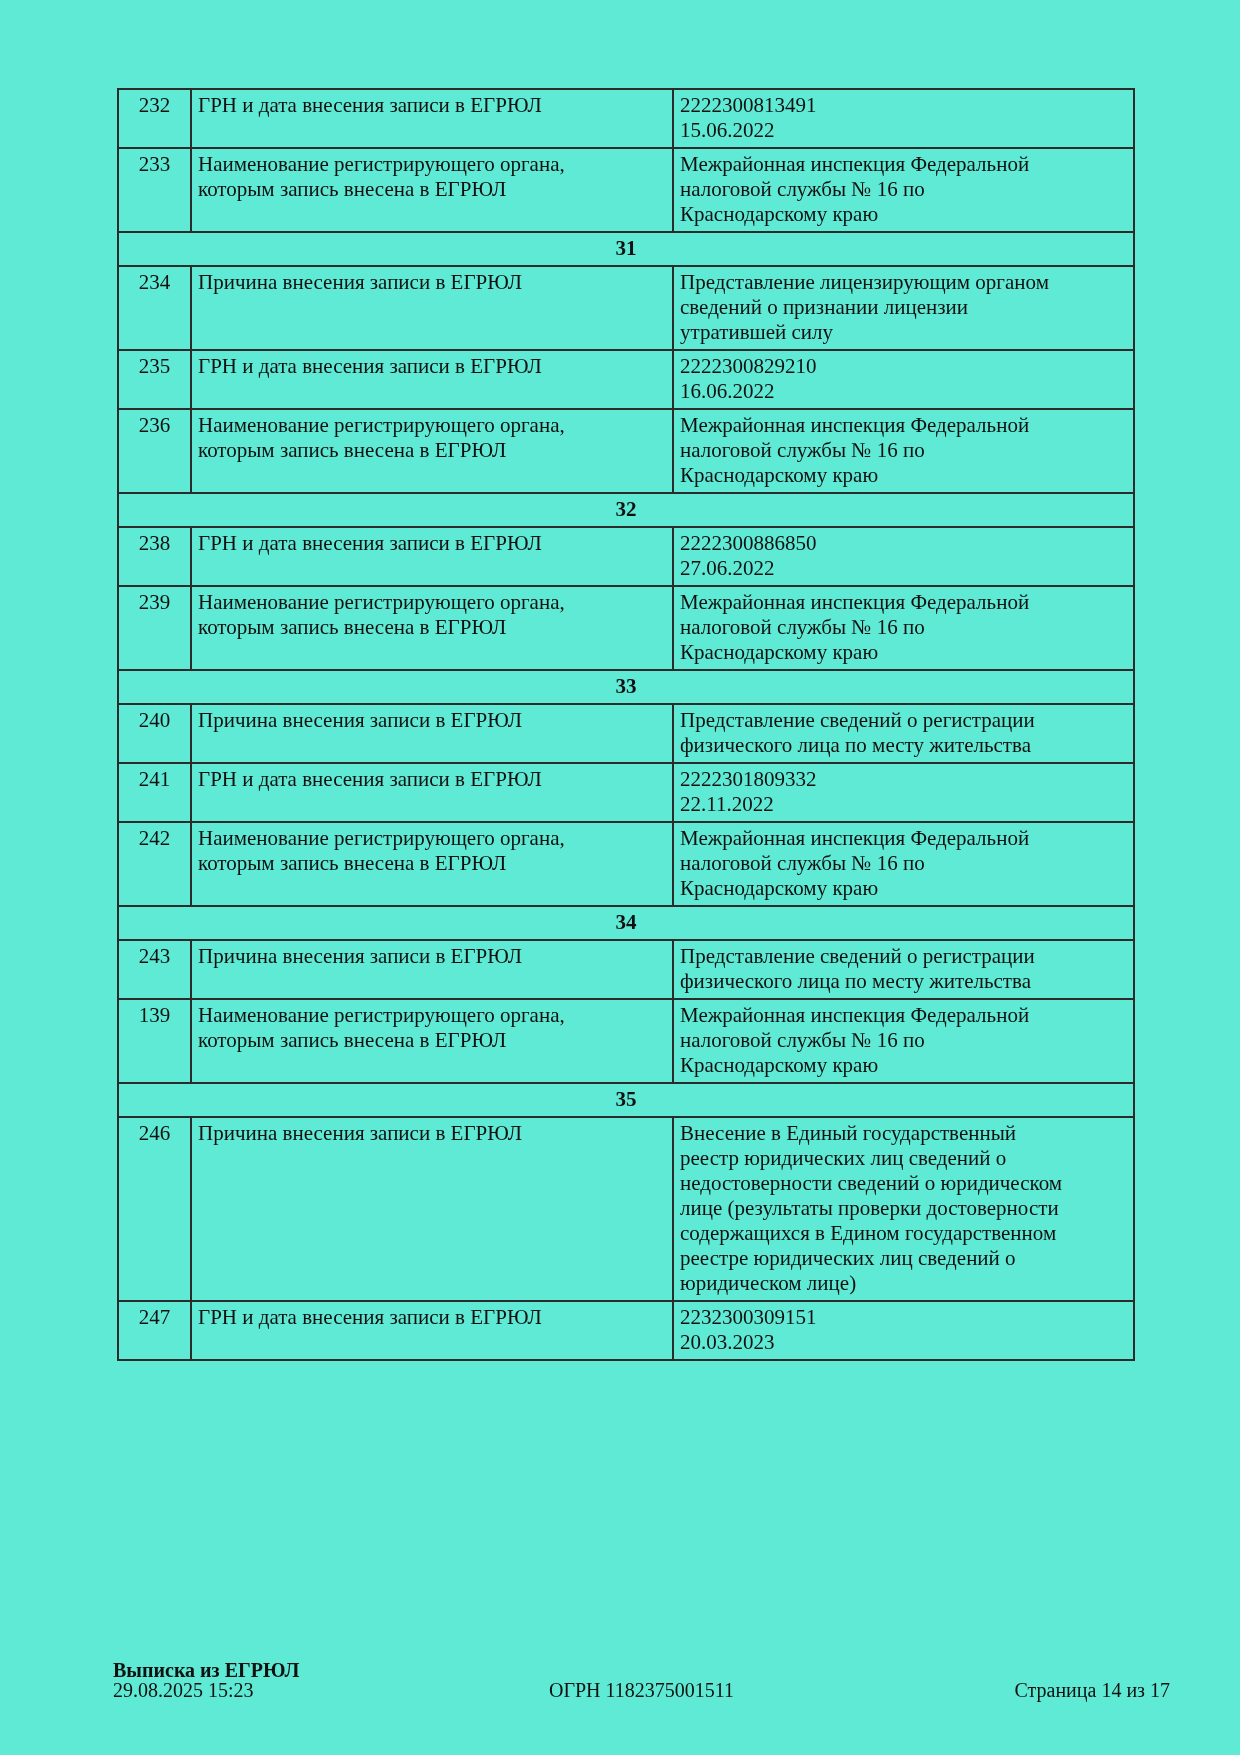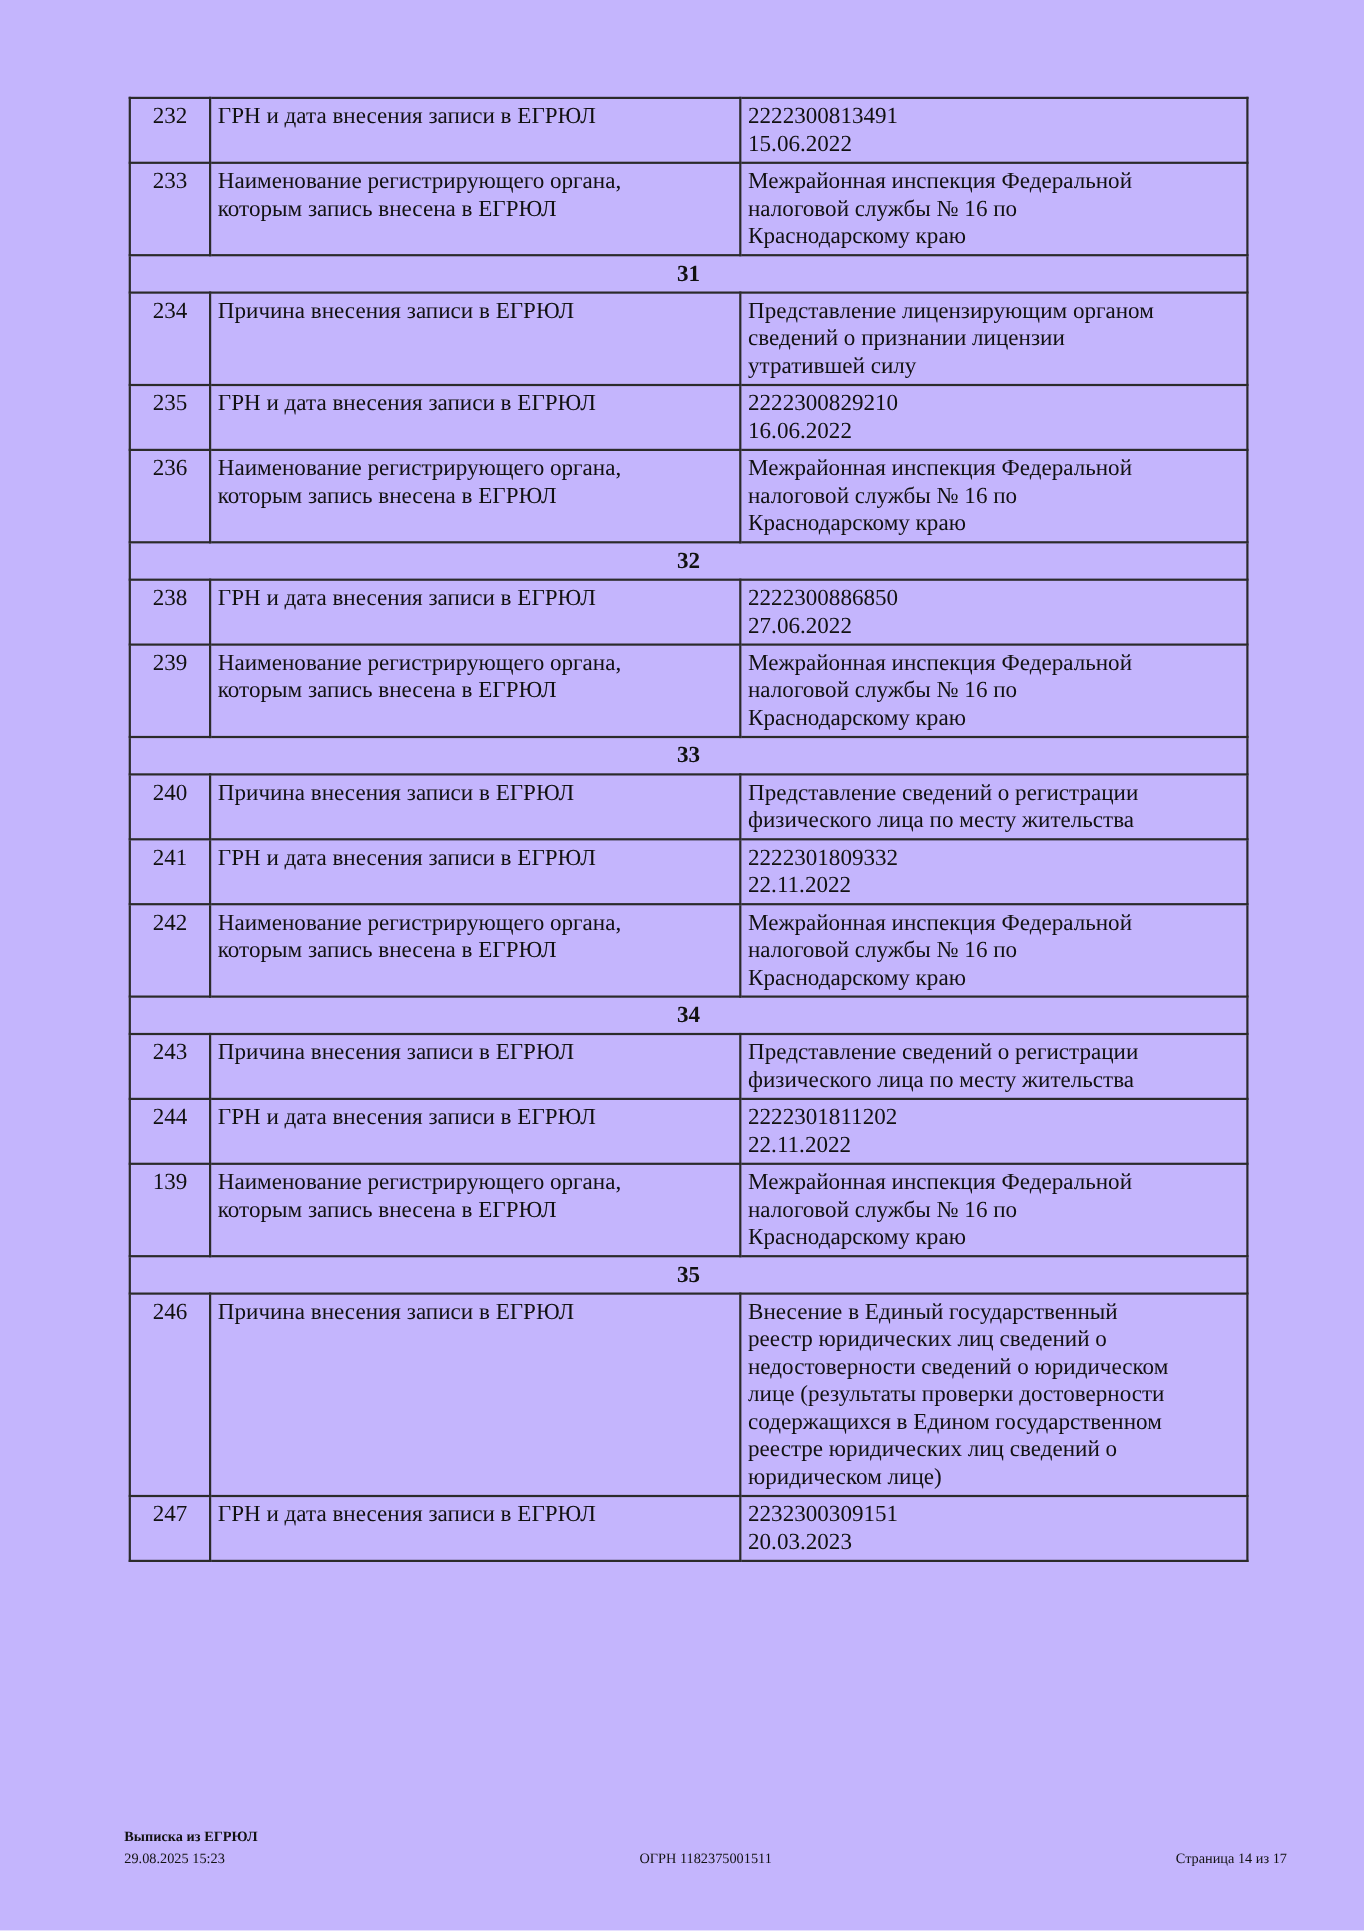--- a/index.html
+++ b/index.html
@@ -11,21 +11,21 @@
     width: 1240px;
     height: 1755px;
     font-family: "Liberation Serif", "DejaVu Serif", serif;
     color: #111111;
     -webkit-font-smoothing: antialiased;
   }
   .page {
     position: relative;
     width: 1240px;
     height: 1755px;
-    background: #c4b5fd;
+    background: #5eead4;
     overflow: hidden;
   }
   table.egrul {
     position: absolute;
     left: 117px;
     top: 88px;
     width: 1016px;
     border-collapse: collapse;
     table-layout: fixed;
     font-size: 21px;
@@ -49,21 +49,21 @@
     padding-top: 1px;
     padding-bottom: 2px;
     white-space: nowrap;
     margin-top: 23px;
   }
   .footer {
     position: absolute;
     left: 113px;
     top: 1660px;
     width: 1057px;
-    font-size: 13px;
+    font-size: 20px;
     line-height: 20px;
     color: #111111;
   }
   .footer-doc-type {
     font-weight: bold;
   }
   .footer-line2 {
     position: relative;
     width: 100%;
     height: 20px;
@@ -194,26 +194,20 @@
     <td class="section-cell" colspan="3">34</td>
   </tr>
 
   <tr class="entry-row">
     <td class="num-cell">243</td>
     <td class="label-cell">Причина внесения записи в ЕГРЮЛ</td>
     <td class="value-cell">Представление сведений о регистрации
 физического лица по месту жительства</td>
   </tr>
 
-  <tr class="entry-row">
-    <td class="num-cell">244</td>
-    <td class="label-cell">ГРН и дата внесения записи в ЕГРЮЛ</td>
-    <td class="value-cell">2222301811202
-22.11.2022</td>
-  </tr>
 
   <tr class="entry-row">
     <td class="num-cell">139</td>
     <td class="label-cell">Наименование регистрирующего органа,
 которым запись внесена в ЕГРЮЛ</td>
     <td class="value-cell">Межрайонная инспекция Федеральной
 налоговой службы № 16 по
 Краснодарскому краю</td>
   </tr>
 

